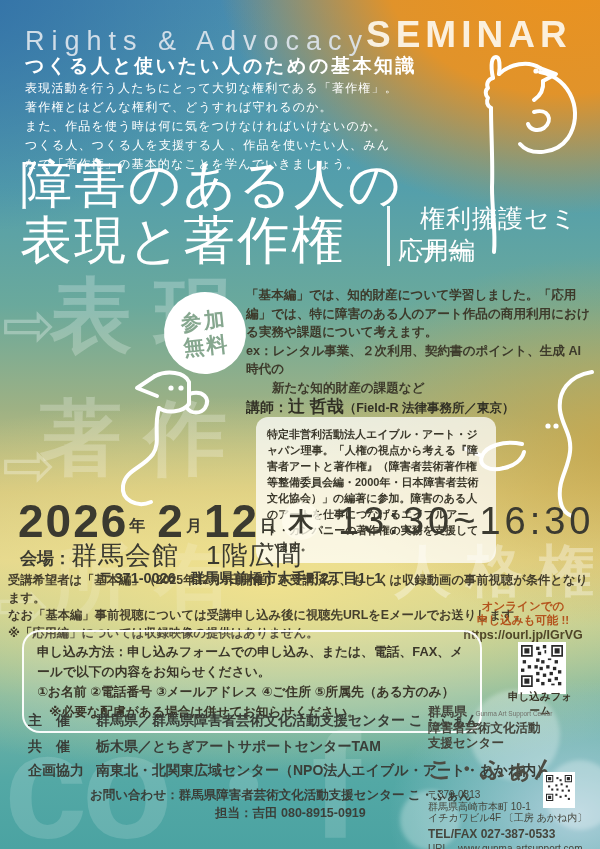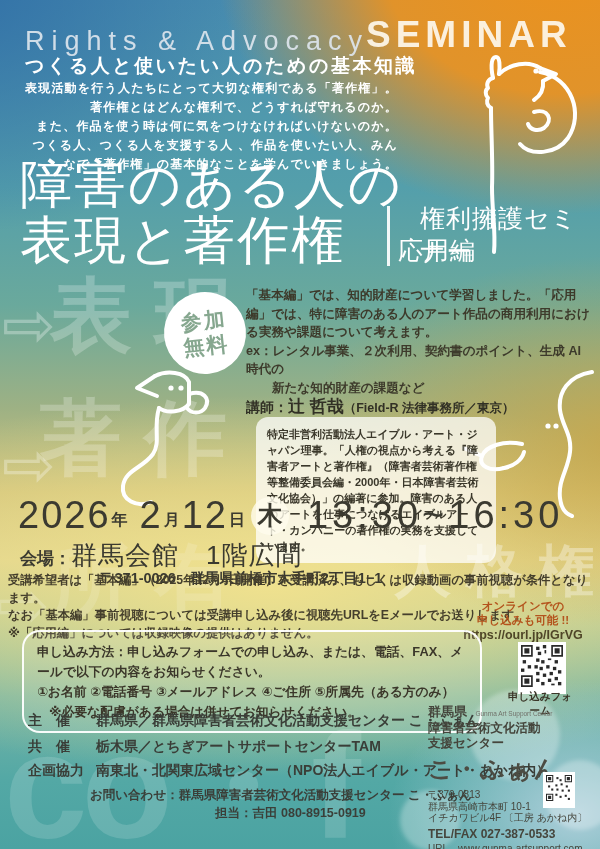--- a/index.html
+++ b/index.html
@@ -20,21 +20,21 @@
   .wm{color:rgba(255,255,255,.24);font-weight:700;pointer-events:none;}
   .wm-arrow{font-size:64px;color:rgba(255,255,255,.30);font-weight:400;}
   .wm-kanji{font-size:82px;}
   .wm-right{font-size:56px;color:rgba(255,255,255,.34);}
   .wm-logo{font-size:150px;letter-spacing:-6px;color:rgba(255,255,255,.15);font-weight:700;}
   .bubble{border-radius:50%;background:rgba(255,255,255,.28);filter:blur(2px);}
   
   .rights{left:25px;top:26px;font-size:27px;letter-spacing:7px;color:rgba(221,229,237,.92);}
   .seminar{left:366px;top:14px;font-size:37px;font-weight:700;letter-spacing:5px;color:rgba(253,248,236,.93);}
   .subtitle{left:25px;top:53px;font-size:19px;font-weight:700;letter-spacing:2.5px;color:#fff;}
-  .intro{left:25px;top:79px;font-size:12px;font-weight:700;letter-spacing:1.2px;line-height:19px;color:#fff;text-align:right;}
+  .intro{left:25px;top:79px;font-size:12px;font-weight:400;letter-spacing:1.2px;line-height:19px;color:#fff;}
   
   .t1{left:20px;top:150px;font-size:52px;font-weight:300;letter-spacing:2px;color:#fff;}
   .t2{left:20px;top:206px;font-size:52px;font-weight:300;letter-spacing:2px;color:#fff;}
   .tdiv{left:387px;top:206px;width:3px;height:60px;background:rgba(255,255,255,.92);}
   .tr1{left:420px;top:202px;font-size:25px;font-weight:400;color:#fff;letter-spacing:1px;}
   .tr2{left:398px;top:234px;font-size:25px;font-weight:400;color:#fff;letter-spacing:1px;}
   
   .badge{left:164px;top:292px;width:82px;height:82px;border-radius:50%;background:#fff;
          display:flex;align-items:center;justify-content:center;transform:rotate(-6deg);}
   .badge .txt{font-size:21px;font-weight:700;line-height:25px;color:#86a78f;text-align:center;letter-spacing:2px;}
@@ -43,21 +43,21 @@
   .desc .ex2{padding-left:26px;}
   
   .lect{left:246px;top:395px;color:#313025;}
   .lect .lab{font-size:14px;font-weight:700;}
   .lect .name{font-size:17px;font-weight:700;}
   .lect .affil{font-size:12.5px;font-weight:700;}
   .bio{left:256px;top:417px;width:218px;background:rgba(255,255,255,.74);border-radius:12px;
        padding:9px 11px;font-size:11px;font-weight:700;line-height:16px;color:#3a372a;}
   
   .daterow{left:18px;top:494px;display:flex;align-items:center;color:#3b3a30;}
-  .dnum{font-size:38px;font-weight:400;letter-spacing:2px;}
+  .dnum{font-size:46px;font-weight:700;letter-spacing:2px;}
   .dunit{font-size:16px;font-weight:700;margin:10px 2px 0 1px;}
   .wdwrap{position:relative;width:38px;height:38px;margin:0 6px 0 4px;}
   .wdcircle{position:absolute;inset:0;border-radius:50%;background:rgba(255,252,238,.8);}
   .wd{position:absolute;inset:0;display:flex;align-items:center;justify-content:center;
       font-size:25px;font-weight:700;color:#3b3a30;}
   .time{font-size:38px;font-weight:500;letter-spacing:4px;margin-left:12px;}
   .venuerow{left:20px;top:538px;display:flex;align-items:baseline;color:#3b3a30;}
   .vlabel{font-size:17px;font-weight:700;}
   .vname{font-size:26px;font-weight:500;letter-spacing:1px;}
   .addr{left:100px;top:569px;font-size:14.5px;font-weight:700;color:#3b3a30;}

